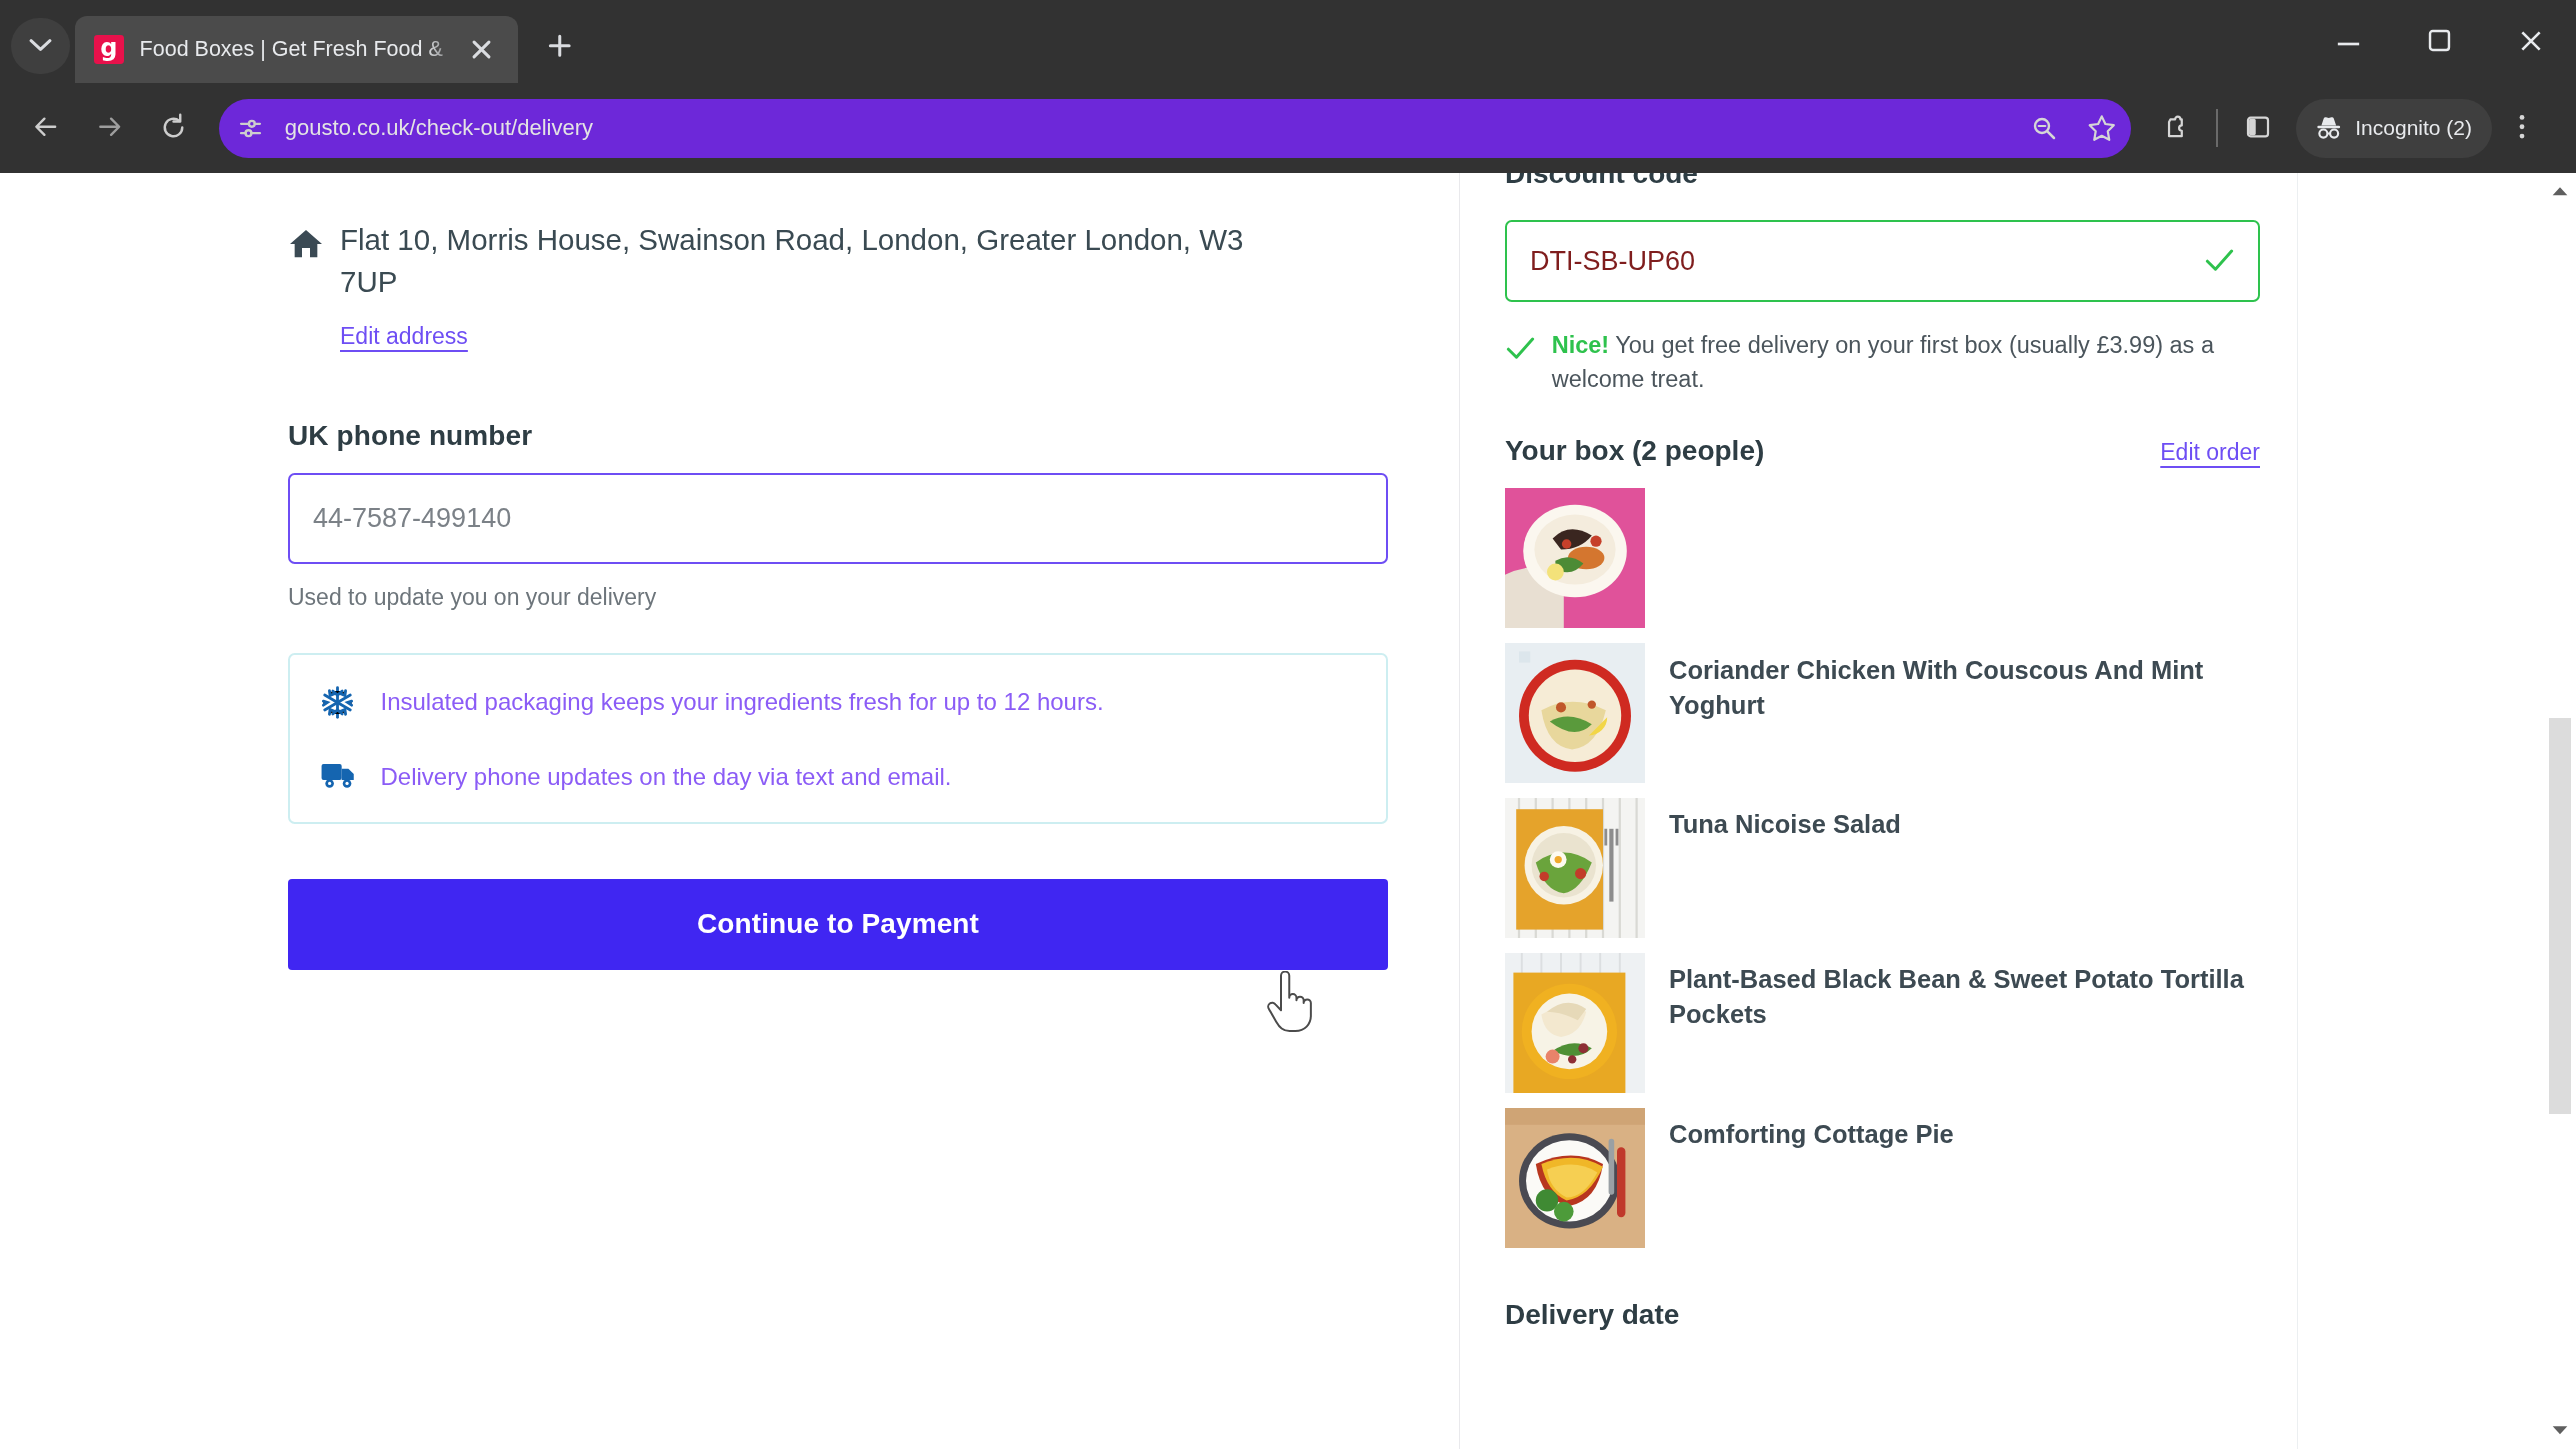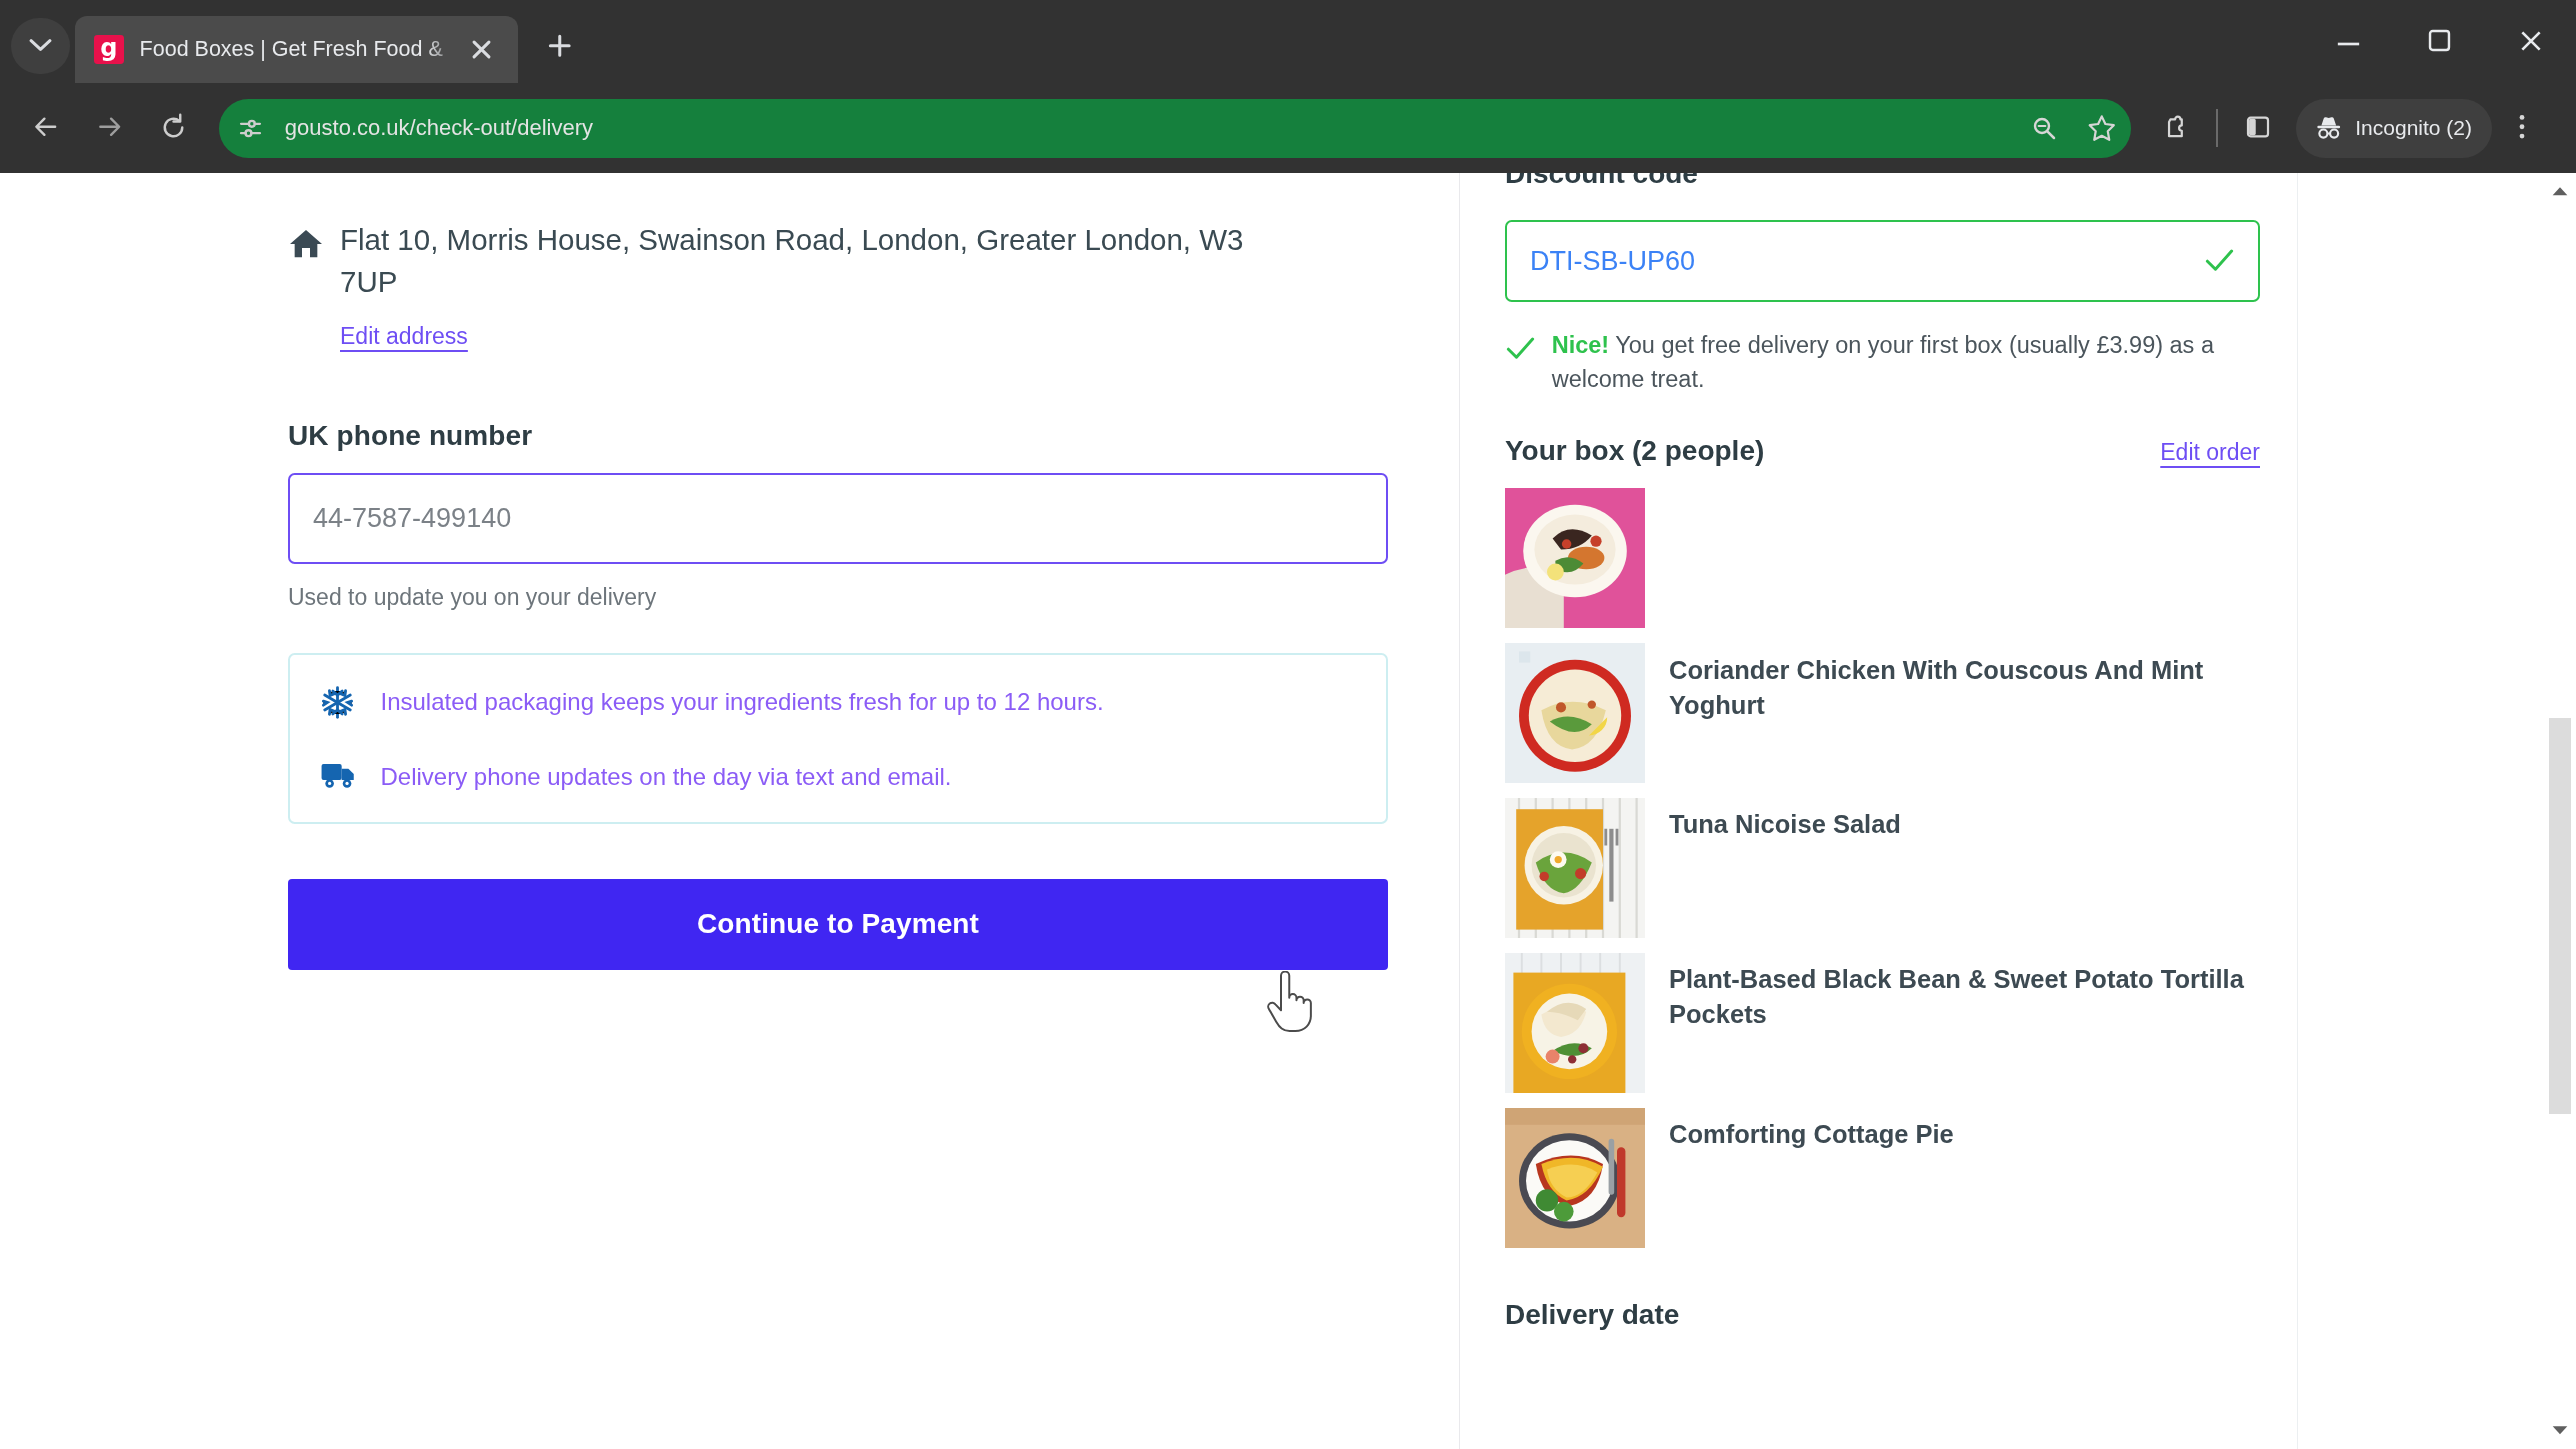--- a/index.html
+++ b/index.html
@@ -67,21 +67,21 @@
 
   .toolbar {
     height: 90px; background: #323232;
     display: flex; align-items: center; padding: 0 24px 0 13.4px;
   }
   .nav-btn {
     width: 64px; height: 64px; border-radius: 50%; flex: none;
     display:flex; align-items:center; justify-content:center; cursor:pointer;
   }
   .omnibox {
-    flex: 1; height: 59px; background: #15803d; border-radius: 29.5px;
+    flex: 1; height: 59px; background: #6d28d9; border-radius: 29.5px;
     display:flex; align-items:center; margin: 0 14.8px 0 13.4px; padding-left: 6.7px;
     min-width: 0; cursor: text;
   }
   .omni-siteicon {
     width: 50px; height: 50px; border-radius: 50%; flex:none;
     display:flex; align-items:center; justify-content:center; margin-right: 9.4px;
   }
   .omni-url {
     color: #e4e4e4; font-size: 22px; white-space: nowrap; overflow: hidden;
     flex: 1; min-width: 0;
@@ -167,21 +167,21 @@
   }
   .summary-title {
     font-size: 28px; font-weight: 700; color: #2e3d44; padding-top: 0;
     margin-top: -14.8px; height: 43px; overflow: hidden;
   }
   .discount-input {
     margin-top: 19px; width: 755px; height: 82px;
     border: 2.7px solid #2ec24d; border-radius: 6.7px; background: #fff;
     display: flex; align-items: center; padding: 0 23px;
   }
-  .discount-input .val { flex: 1; font-size: 27px; color: #3b82f6; }
+  .discount-input .val { flex: 1; font-size: 27px; color: #7f1d1d; }
   .discount-msg { margin-top: 27px; display: flex; align-items: flex-start; }
   .discount-msg .tick { width: 36px; flex: none; padding-top: 5.4px; }
   .discount-msg .txt {
     margin-left: 10.7px; font-size: 23.5px; line-height: 1.42; color: #4b555c; max-width: 704px;
   }
   .discount-msg .txt b { color: #2ec24d; font-weight: 700; }
 
   .box-head {
     margin-top: 39px; display: flex; align-items: baseline; justify-content: space-between;
   }

